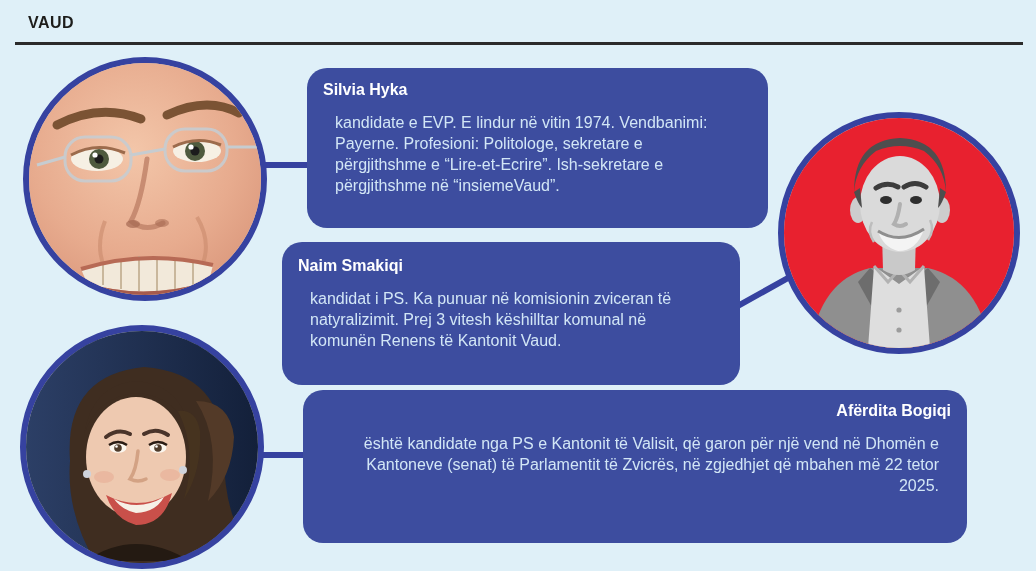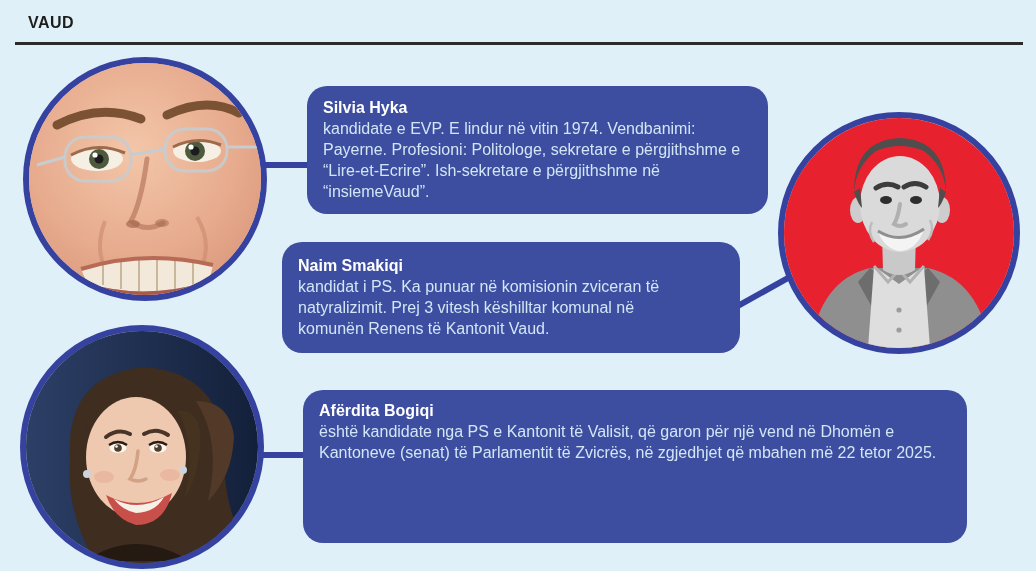--- a/index.html
+++ b/index.html
@@ -43,25 +43,25 @@
   .photo svg{display:block;width:100%;height:100%;}
   .p1{left:23px;top:57px;width:244px;height:244px;}
   .p2{left:778px;top:112px;width:242px;height:242px;}
   .p3{left:20px;top:325px;width:244px;height:244px;}
   .card{
     position:absolute;background:var(--card-blue);
     border-radius:20px;box-sizing:border-box;z-index:1;
     color:var(--body-text);font-size:16px;line-height:21px;
     padding:11px 16px 0 16px;
   }
-  .b1{left:307px;top:86px;width:461px;height:128px;padding-right:24px;}
-  .b2{left:282px;top:242px;width:458px;height:111px;padding-top:13px;padding-right:40px;}
-  .b3{left:303px;top:390px;width:664px;height:153px;padding-top:10px;}
+  .b1{left:307px;top:68px;width:461px;height:160px;padding-right:24px;}
+  .b2{left:282px;top:242px;width:458px;height:143px;padding-top:13px;padding-right:40px;}
+  .b3{left:303px;top:390px;width:664px;height:153px;padding-top:10px;text-align:right;}
   .cname{font-weight:700;color:var(--name-text);}
-  .card p{margin:0;}
+  .card p{margin:12px;}
   .b3 p + p{margin-top:9px;}
 </style>
 </head>
 <body>
 
 <div class="canvas">
 
   <h1 class="page-title">VAUD</h1>
   <div class="rule"></div>
 

